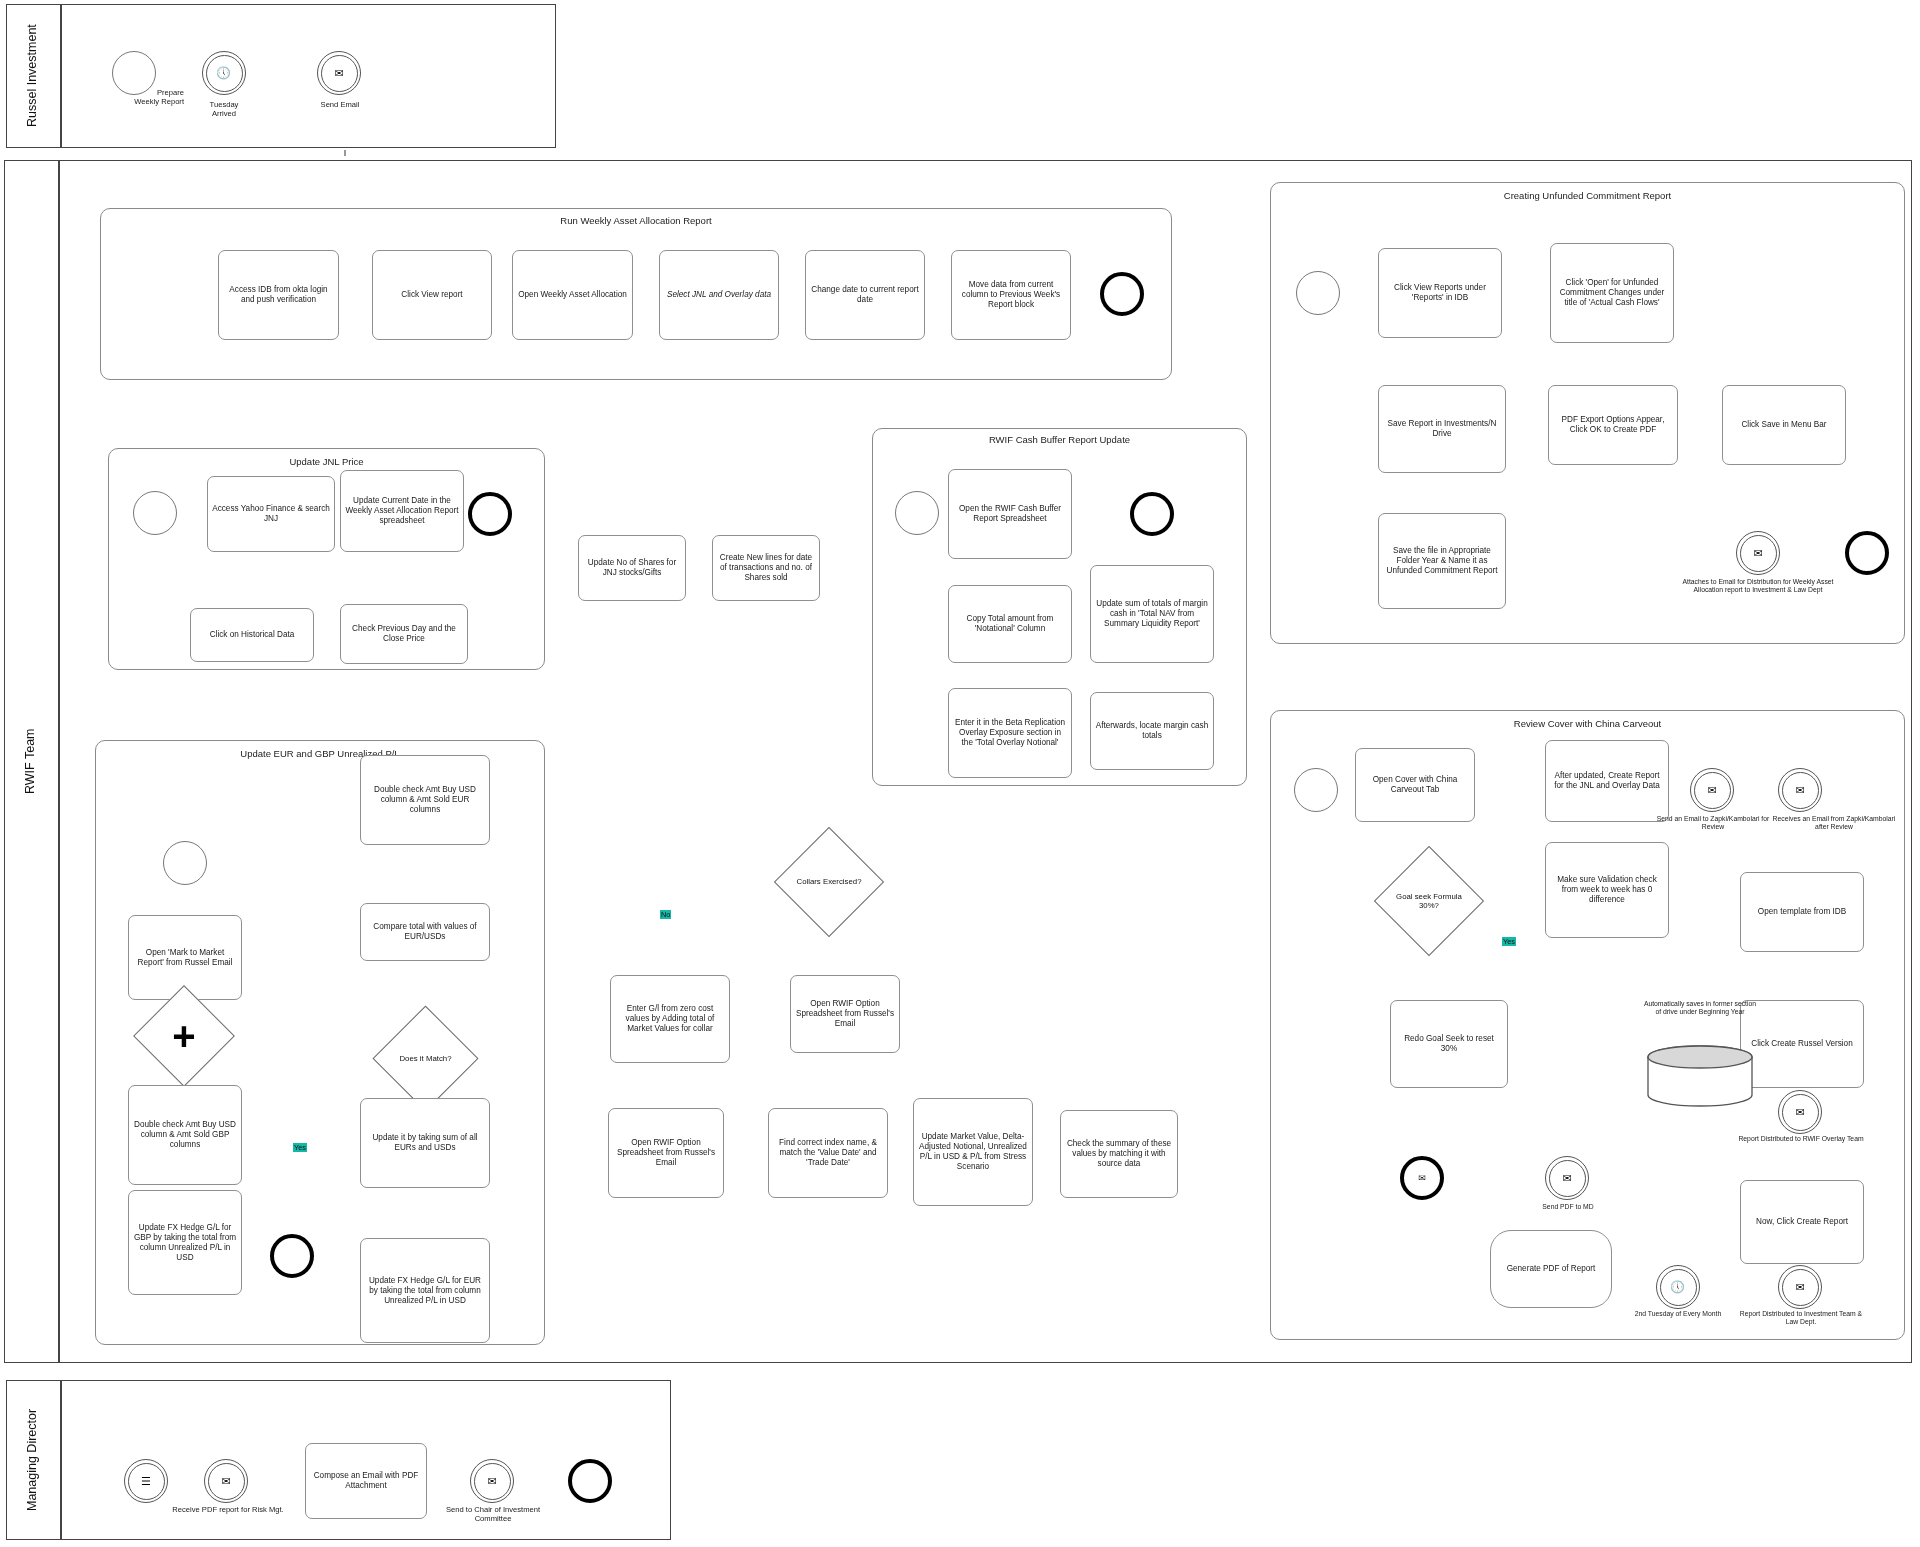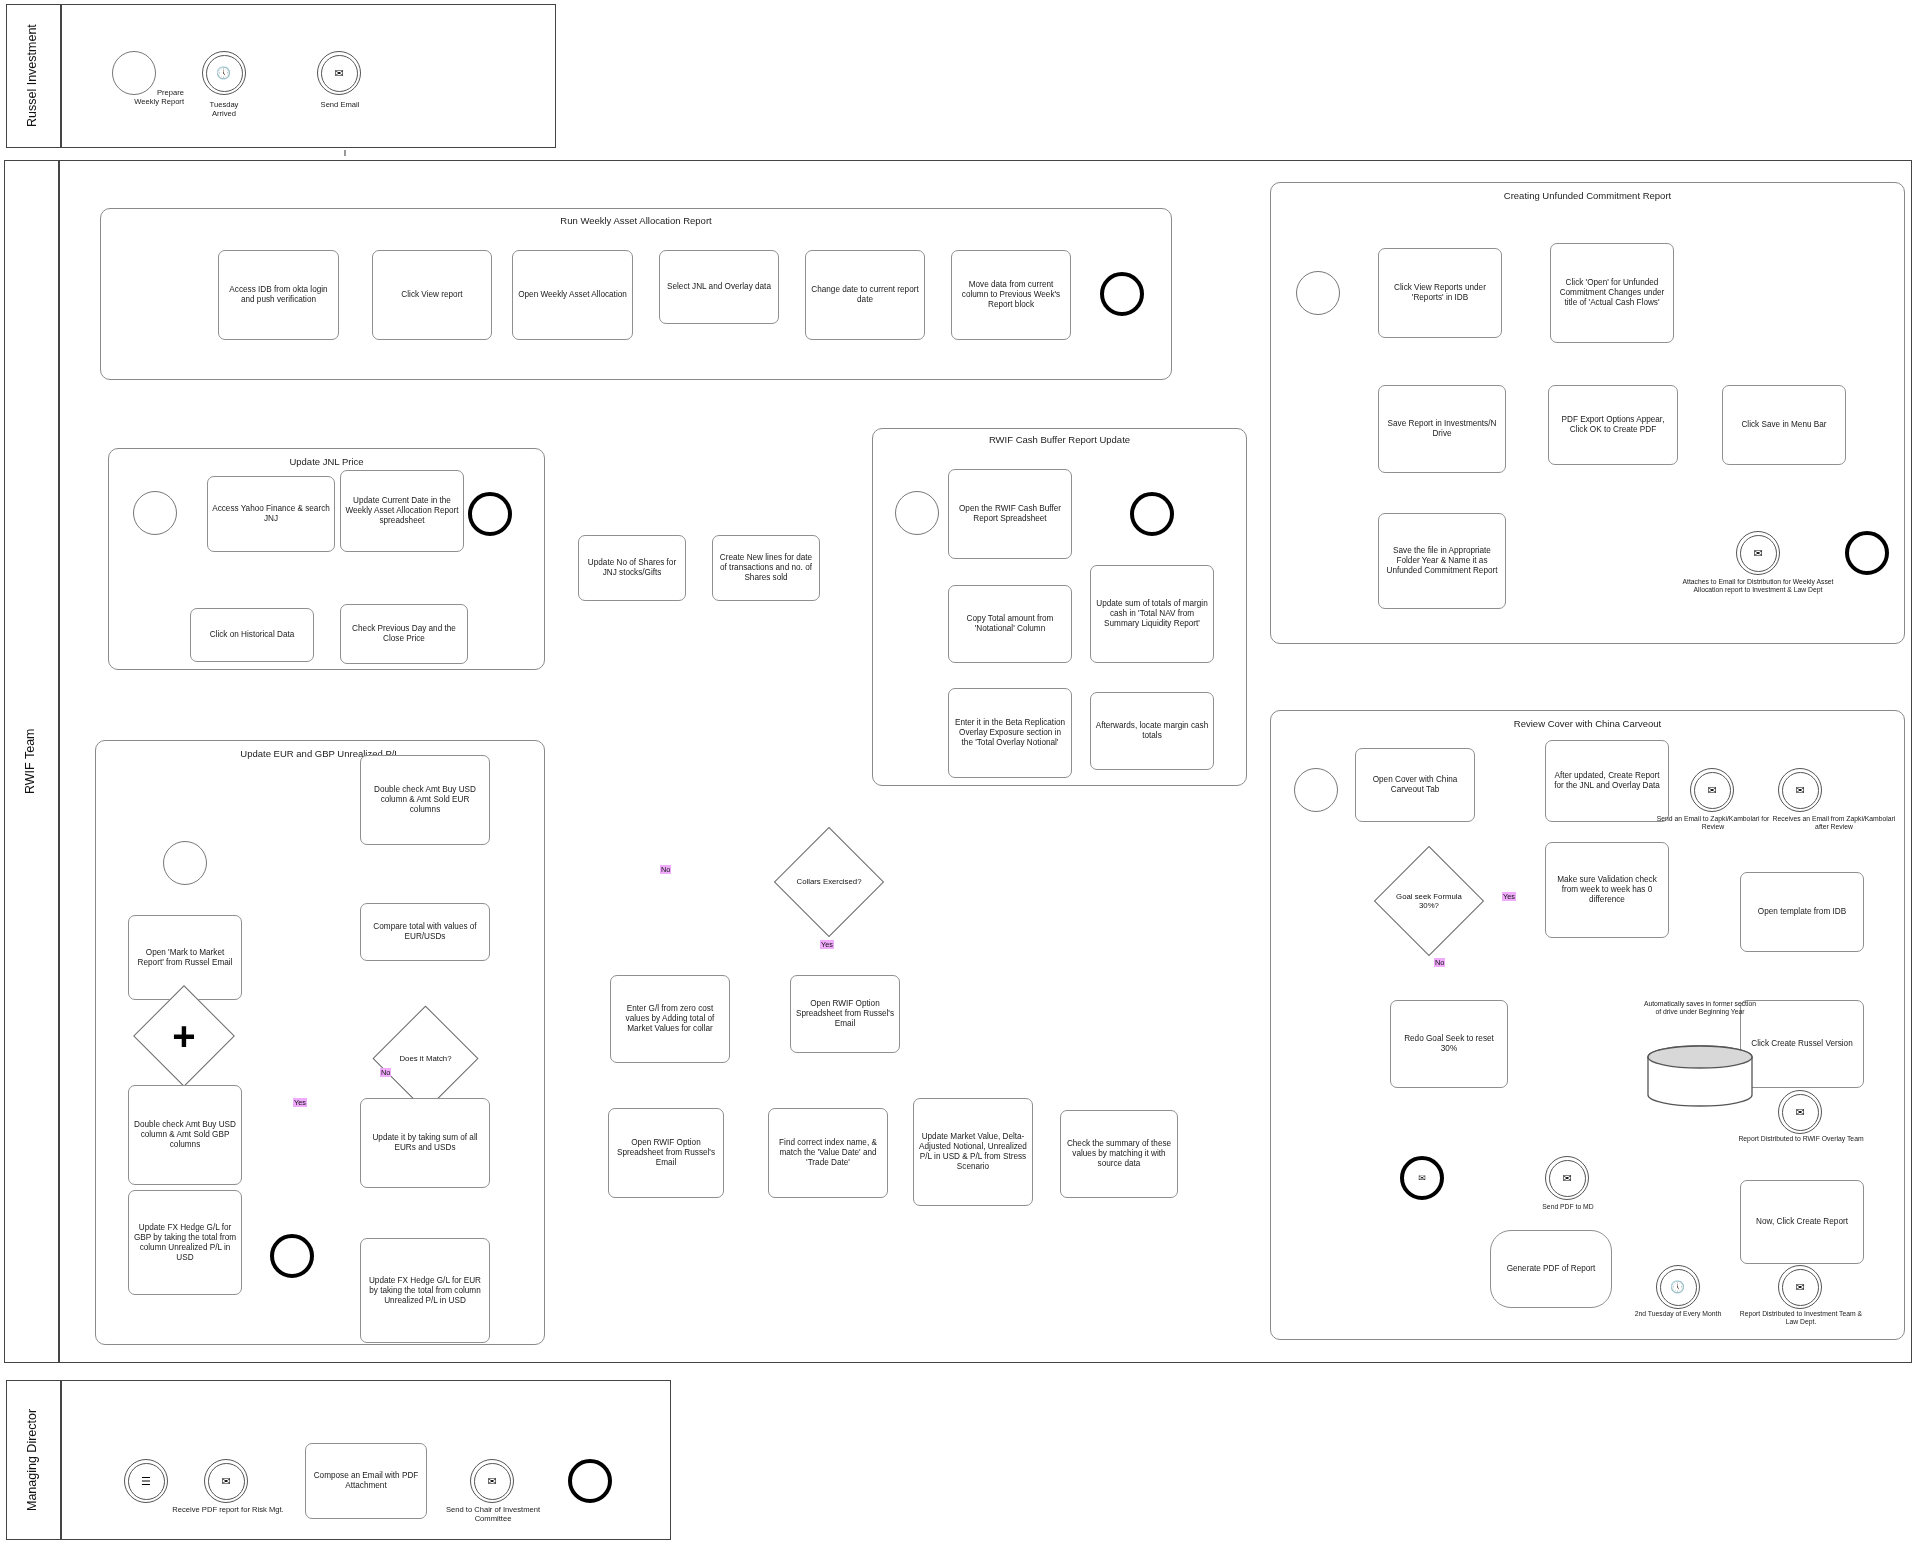--- a/index.html
+++ b/index.html
@@ -27,21 +27,21 @@
      justify-content:center;font-size:12px;line-height:1;color:#000;}
   .evicon.filled{font-size:11px;}
   .gw{position:absolute;border:1.4px solid #6a6a6a;background:#fff;box-sizing:border-box;
      transform:rotate(45deg);}
   .gwtext{position:absolute;display:flex;align-items:center;justify-content:center;
      text-align:center;font-size:7.8px;line-height:1.18;color:#111;pointer-events:none;}
   .gwplus{position:absolute;display:flex;align-items:center;justify-content:center;
      font-size:40px;font-weight:bold;line-height:1;color:#000;pointer-events:none;}
   .cap{position:absolute;text-align:center;font-size:7.6px;line-height:1.25;color:#1a1a1a;}
   .cap.sm{font-size:6.8px;}
-  .flowlbl{position:absolute;font-size:7.4px;color:#111;background:#f0abfc;padding:0 1px;}
+  .flowlbl{position:absolute;font-size:7.4px;color:#111;background:#14b8a6;padding:0 1px;margin-top:45px;}
   .ds{position:absolute;}
 </style>
 </head>
 <body>
 
 <div id="canvas">
 
   <svg class="layer">
     <defs>
       <marker id="ar" markerWidth="7" markerHeight="7" refX="6" refY="3" orient="auto">
@@ -196,21 +196,21 @@
     <span class="evicon filled">✉</span>
   </div>
   <div class="cap" style="left:112px;top:322px;width:96px;">Receive Email</div>
 
   <div class="subproc" style="left:100px;top:208px;width:1072px;height:172px;"></div>
   <div class="subproc-title" style="left:100px;width:1072px;top:215px;">Run Weekly Asset Allocation Report</div>
 
   <div class="task" style="left:218px;top:250px;width:121px;height:90px;">Access IDB from okta login and push verification</div>
   <div class="task" style="left:372px;top:250px;width:120px;height:90px;">Click View report</div>
   <div class="task" style="left:512px;top:250px;width:121px;height:90px;">Open Weekly Asset Allocation</div>
-  <div class="task" style="left:659px;top:250px;width:120px;height:74px;">Select JNL and Overlay data</div>
+  <div class="task" style="left:659px;top:250px;width:120px;height:90px;font-style:italic;">Select JNL and Overlay data</div>
   <div class="task" style="left:805px;top:250px;width:120px;height:90px;">Change date to current report date</div>
   <div class="task" style="left:951px;top:250px;width:120px;height:90px;">Move data from current column to Previous Week's Report block</div>
   <div class="ev end" style="left:1100px;top:272px;width:44px;height:44px;"></div>
 
   <div class="subproc" style="left:108px;top:448px;width:437px;height:222px;"></div>
   <div class="subproc-title" style="left:108px;width:437px;top:456px;">Update JNL Price</div>
 
   <div class="ev start" style="left:133px;top:491px;width:44px;height:44px;"></div>
   <div class="task" style="left:207px;top:476px;width:128px;height:76px;">Access Yahoo Finance &amp; search JNJ</div>
   <div class="task" style="left:340px;top:470px;width:124px;height:82px;">Update Current Date in the Weekly Asset Allocation Report spreadsheet</div>

